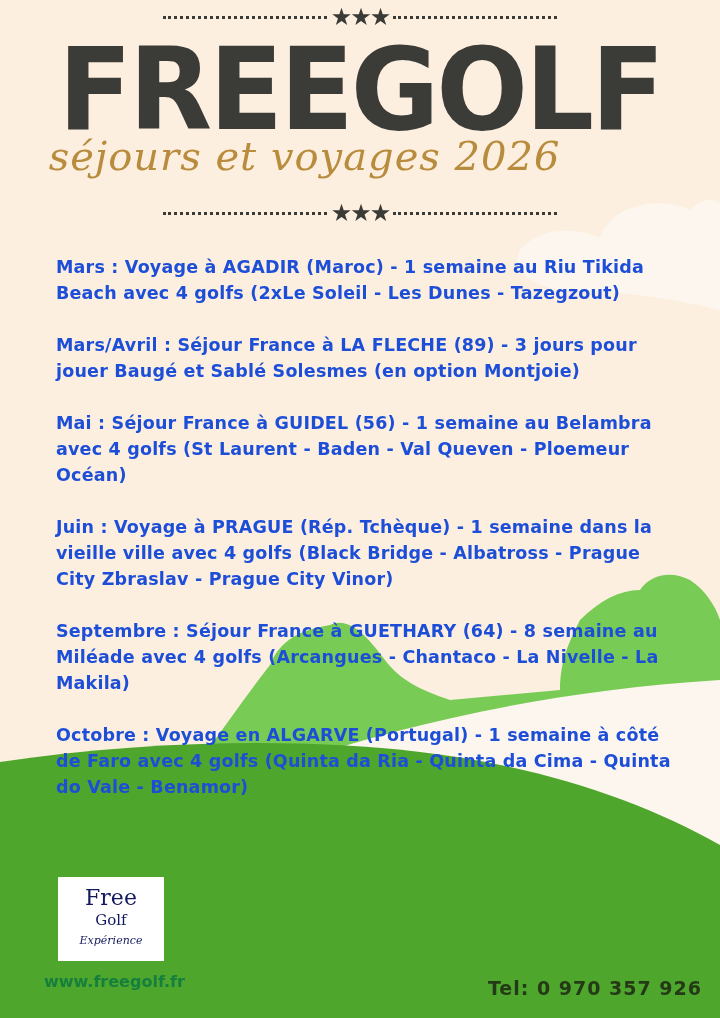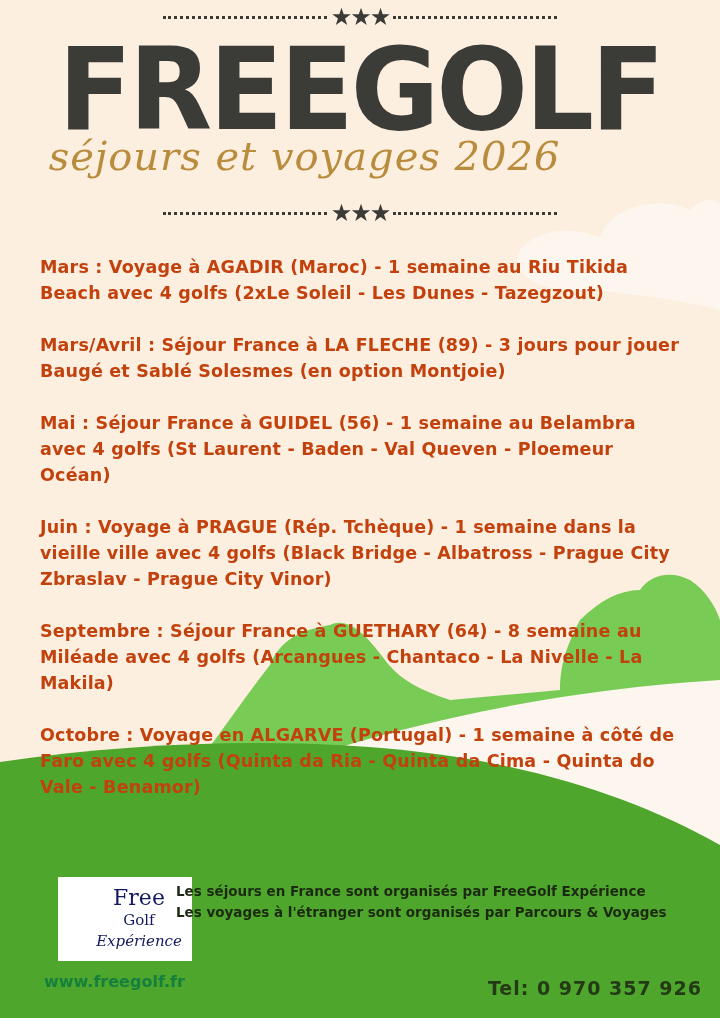--- a/index.html
+++ b/index.html
@@ -5,25 +5,25 @@
   html, body { margin:0; padding:0; }
   body { width:720px; height:1018px; overflow:hidden; background:#fcefdf; font-family:"DejaVu Sans", sans-serif; }
   .page { position:relative; width:720px; height:1018px; overflow:hidden; background:#fcefdf; }
   .bg { position:absolute; left:0; top:0; width:720px; height:1018px; }
   .divider { position:absolute; left:163px; width:394px; height:26px; display:flex; align-items:center; justify-content:center; color:#3a3a36; }
   .divider .dots { flex:1; border-top:3px dotted #3a3a36; height:0; }
   .divider .stars { font-size:24px; letter-spacing:-2px; padding:0 4px; line-height:1; }
   .title { position:absolute; left:0; top:36px; width:720px; text-align:center; font-family:"DejaVu Sans", sans-serif; font-weight:bold; font-size:108px; letter-spacing:-3px; color:#3b3b37; line-height:1; transform:scaleY(1.05); }
   .subtitle { position:absolute; left:0; top:133px; width:609px; text-align:center; font-family:"DejaVu Serif", serif; font-style:italic; font-size:40px; color:#b88c3c; letter-spacing:1px; }
   .trips { position:absolute; left:40px; top:254px; width:640px; }
-  .trip { font-family:"DejaVu Sans", sans-serif; font-weight:bold; font-size:17.5px; line-height:26px; color:#c2410c; margin:0 0 26px 0; letter-spacing:0.2px; }
-  .logo { position:absolute; left:58px; top:877px; width:106px; height:84px; background:#fff; display:flex; flex-direction:column; align-items:center; justify-content:center; color:#12195e;padding-left:28px; }
+  .trip { font-family:"DejaVu Sans", sans-serif; font-weight:bold; font-size:17.5px; line-height:26px; color:#1d4ed8; margin:0 0 26px 16px; letter-spacing:0.2px; }
+  .logo { position:absolute; left:58px; top:877px; width:106px; height:84px; background:#fff; display:flex; flex-direction:column; align-items:center; justify-content:center; color:#12195e; }
   .logo .l1 { font-family:"DejaVu Serif", serif; font-size:22px; line-height:22px; }
   .logo .l2 { font-family:"DejaVu Serif", serif; font-size:15px; line-height:22px; }
-  .logo .l3 { font-family:"DejaVu Serif", serif; font-style:italic; font-size:15px; line-height:20px; }
+  .logo .l3 { font-family:"DejaVu Serif", serif; font-style:italic; font-size:11px; line-height:20px; }
   .org { position:absolute; left:176px; top:881px; font-weight:bold; font-size:13.5px; line-height:21px; color:#1c2a12; }
   .website { position:absolute; left:44px; top:972px; font-weight:bold; font-size:16px; color:#15803d; }
   .phone { position:absolute; right:18px; top:977px; font-weight:bold; font-size:19px; color:#243a16; letter-spacing:1px; }
 </style>
 </head>
 <body>
 
 <div class="page">
 
   <svg class="bg" viewBox="0 0 720 1018" preserveAspectRatio="none">
@@ -60,20 +60,16 @@
     <p class="trip">Septembre : Séjour France à GUETHARY (64) - 8 semaine au Miléade avec 4 golfs (Arcangues - Chantaco - La Nivelle - La Makila)</p>
     <p class="trip">Octobre : Voyage en ALGARVE (Portugal) - 1 semaine à côté de Faro avec 4 golfs (Quinta da Ria - Quinta da Cima - Quinta do Vale - Benamor)</p>
   </div>
 
   <div class="logo">
     <span class="l1">Free</span>
     <span class="l2">Golf</span>
     <span class="l3">Expérience</span>
   </div>
 
-  <div class="org">
-    <div>Les séjours en France sont organisés par FreeGolf Expérience</div>
-    <div>Les voyages à l'étranger sont organisés par Parcours &amp; Voyages</div>
-  </div>
 
   <div class="website">www.freegolf.fr</div>
   <div class="phone">Tel: 0 970 357 926</div>
 </div>
 
 </body></html>

